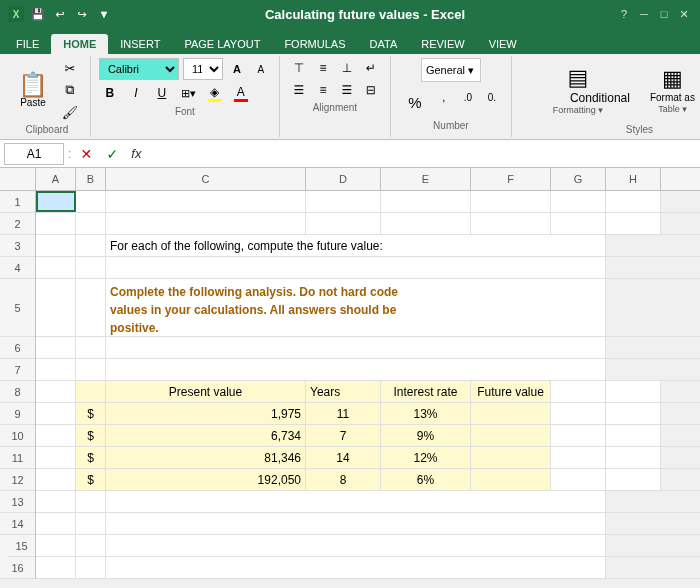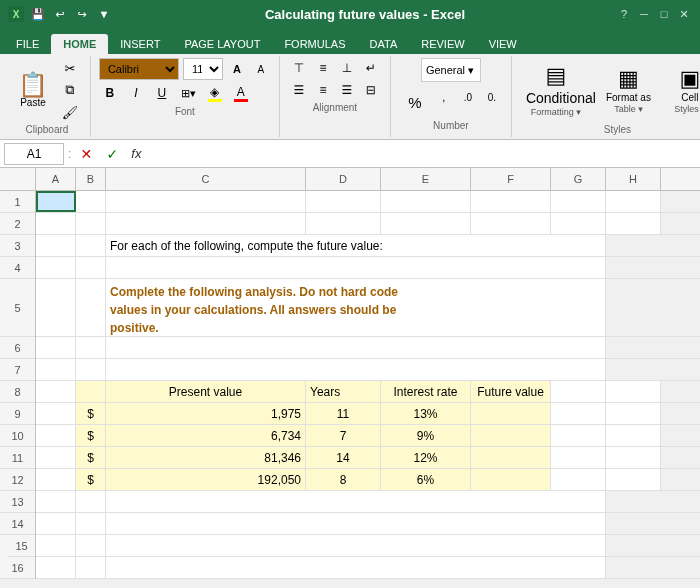--- a/index.html
+++ b/index.html
@@ -66,21 +66,21 @@
     .paste-btn { display: flex; flex-direction: column; align-items: center; cursor: pointer; padding: 2px 6px; border-radius: 3px; }
     .paste-icon { font-size: 24px; line-height: 1; }
     .paste-label { font-size: 10px; }
     .clipboard-small { display: flex; flex-direction: column; gap: 2px; }
     .small-btn { width: 24px; height: 20px; display: flex; align-items: center; justify-content: center; font-size: 13px; cursor: pointer; border-radius: 2px; }
 
     
     .font-controls { display: flex; flex-direction: column; gap: 2px; }
     .font-row1 { display: flex; align-items: center; gap: 4px; }
     .font-row2 { display: flex; align-items: center; gap: 4px; }
-    .font-select { height: 22px; font-size: 11px; border: 1px solid #c0c0c0; background: #a16207; padding: 0 4px; min-width: 80px; }
+    .font-select { height: 22px; font-size: 11px; border: 1px solid #c0c0c0; background: #5eead4; padding: 0 4px; min-width: 80px; }
     .size-select { height: 22px; font-size: 11px; border: 1px solid #c0c0c0; background: white; padding: 0 4px; width: 40px; }
     .fmt-btn { min-width: 22px; height: 22px; display: flex; align-items: center; justify-content: center; font-size: 12px; cursor: pointer; border-radius: 2px; border: 1px solid transparent; padding: 0 3px; }
     .fmt-btn.bold { font-weight: bold; }
     .fmt-btn.italic { font-style: italic; }
     .fmt-btn.underline { text-decoration: underline; }
     .grow-btn { width: 20px; height: 20px; display: flex; align-items: center; justify-content: center; font-size: 11px; cursor: pointer; border-radius: 2px; }
 
     
     .align-group-inner { display: flex; flex-direction: column; gap: 2px; }
     .align-row { display: flex; gap: 2px; }
@@ -239,21 +239,21 @@
         <div class="fmt-btn" style="font-size:10px;">0.</div>
       </div>
     </div>
     <div class="ribbon-group-label">Number</div>
   </div>
 
   <div class="ribbon-group">
     <div class="ribbon-group-content" style="gap:8px;">
       <div class="large-ribbon-btn">
         <div class="large-btn-icon">▤</div>
-        <div class="large-btn-label" style="font-size:14px;">Conditional</div>
+        <div class="large-btn-label" style="font-size:12px;margin-left:44px;">Conditional</div>
         <div class="large-btn-sublabel">Formatting ▾</div>
       </div>
       <div class="large-ribbon-btn">
         <div class="large-btn-icon">▦</div>
         <div class="large-btn-label">Format as</div>
         <div class="large-btn-sublabel">Table ▾</div>
       </div>
       <div class="large-ribbon-btn">
         <div class="large-btn-icon">▣</div>
         <div class="large-btn-label">Cell</div>

